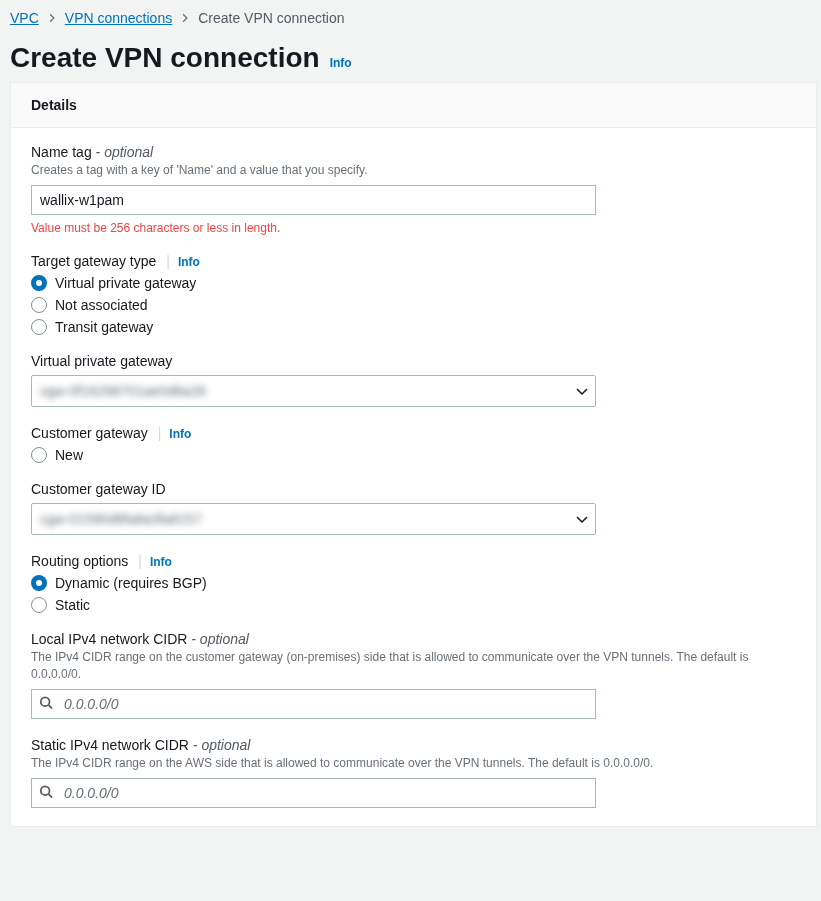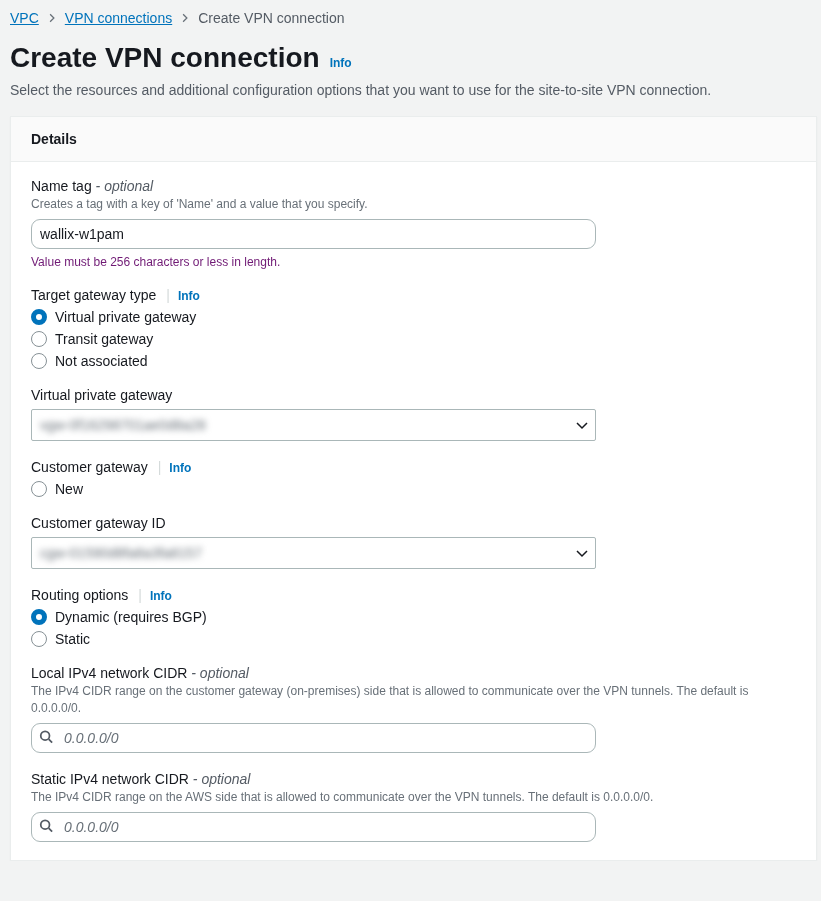--- a/index.html
+++ b/index.html
@@ -97,28 +97,28 @@
       margin: 0 4px 0 6px;
     }
     .field-desc {
       font-size: 12px;
       color: #687078;
       margin-bottom: 6px;
       line-height: 1.4;
     }
     .field-hint {
       font-size: 12px;
-      color: #701a75;
+      color: #ef4444;
       margin-top: 6px;
     }
     input[type="text"] {
       width: 565px;
       padding: 6px 8px;
       border: 1px solid #aab7b8;
-      border-radius: 9px;
+      border-radius: 0;
       font-size: 14px;
       font-family: inherit;
       color: #16191f;
       background: #fff;
     }
     input[type="text"]::placeholder {
       color: #687078;
       font-style: italic;
     }
     .radio-group {
@@ -206,21 +206,20 @@
           <path d="M5 2 L11 8 L5 14" stroke="#687078" stroke-width="2" fill="none"></path>
         </svg>
     </span>
     <span class="current">Create VPN connection</span>
   </div>
 
   <div class="page-title-row">
     <h1>Create VPN connection</h1>
     <span class="info-link">Info</span>
   </div>
-  <p class="subtitle">Select the resources and additional configuration options that you want to use for the site-to-site VPN connection.</p>
 
   <div class="card">
     <div class="card-header">
       <h2>Details</h2>
     </div>
     <div class="card-body">
 
       <div class="field">
         <div class="field-label-row">
           <span class="field-label">
@@ -239,25 +238,25 @@
           <span class="info-sep">|</span>
           <span class="info-link">Info</span>
         </div>
         <div class="radio-group">
           <label class="radio-option">
             <span class="radio-circle checked"></span>
             <span>Virtual private gateway</span>
           </label>
           <label class="radio-option">
             <span class="radio-circle"></span>
+            <span>Not associated</span>
+          </label>
+          <label class="radio-option">
+            <span class="radio-circle"></span>
             <span>Transit gateway</span>
-          </label>
-          <label class="radio-option">
-            <span class="radio-circle"></span>
-            <span>Not associated</span>
           </label>
         </div>
       </div>
 
       <div class="field">
         <div class="field-label-row">
           <span class="field-label">Virtual private gateway</span>
         </div>
         <div class="select-wrap" style="margin-top:6px;">
           <div class="select-display">

